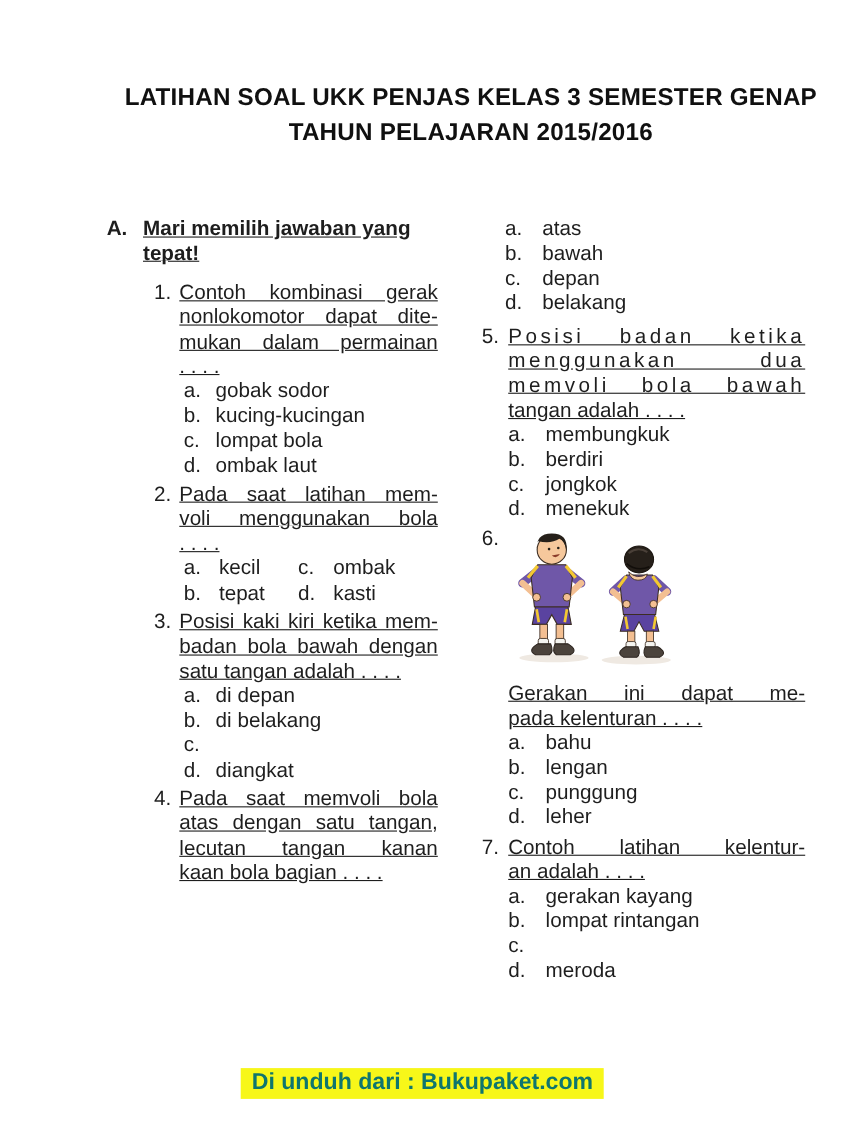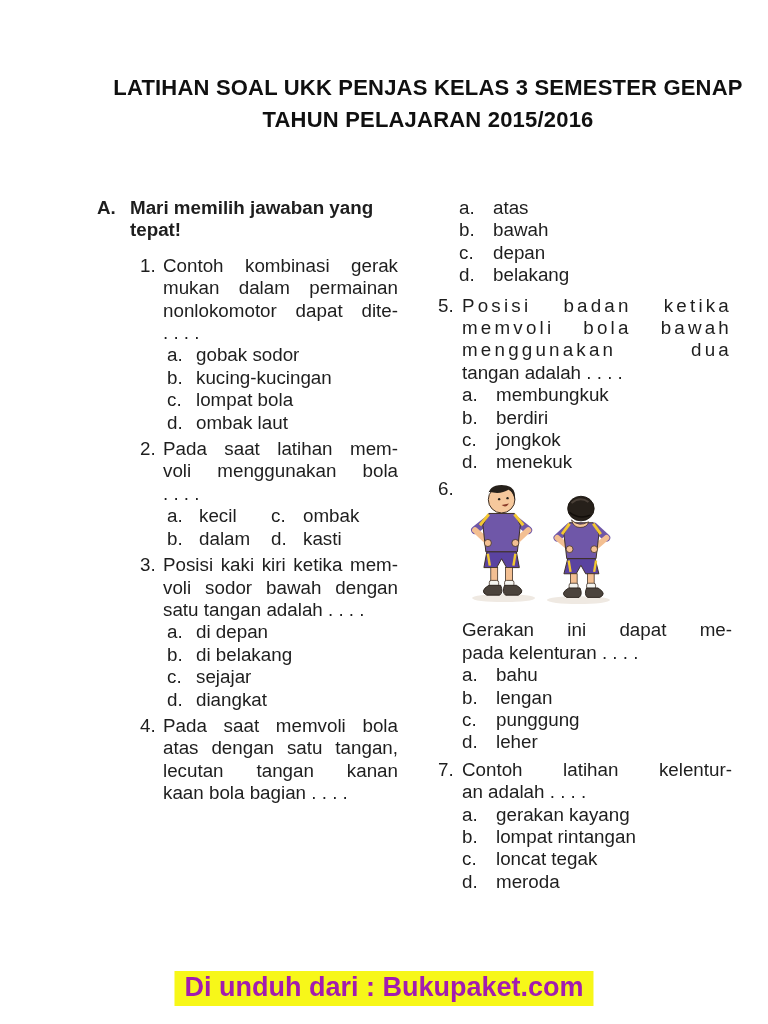--- a/index.html
+++ b/index.html
@@ -22,42 +22,42 @@
   .sec-head { display:flex; font-weight:bold; margin-bottom:13px; }
   .sec-label { width:33px; flex:none; }
   .sec-text { flex:1; }
 
   .q { display:flex; margin-bottom:4px; }
   .col-left .q { margin-left:43px; }
   .qnum { width:23px; flex:none; }
   .col-right .qnum { width:24px; }
   .qbody { flex:1; min-width:0; }
 
-  .qline { white-space:nowrap; }
+  .qline { white-space:nowrap;text-decoration:underline; }
   .jl { text-align:justify; text-align-last:justify; }
   .sp { letter-spacing:3.2px; }
 
   .opt { display:flex; }
   .olet { flex:none; width:33px; padding-left:4px; box-sizing:border-box; }
   .col-right .olet, .opts-solo .olet { width:34px; padding-left:0; }
   .otxt { flex:1; white-space:nowrap; }
 
   .opts-solo { margin-left:21px; margin-bottom:8px; }
 
   .grid2 { display:grid; grid-template-columns:36px 68px 36px auto; }
   .grid2 .glet { padding-left:4px; }
 
   .q5 { margin-bottom:4px; }
   .boys-wrap { margin-bottom:8px; }
   .q6 { margin-bottom:5px; }
 
   .footer-badge {
     position:absolute; top:971px; left:50%; transform:translateX(-50%);
-    padding:1px 10px 3px 10px; font-weight:bold; font-size:27px;
-    color:#a21caf; white-space:nowrap; background:#f7f719;
+    padding:1px 10px 3px 10px; font-weight:bold; font-size:21px;
+    color:#0f766e; white-space:nowrap; background:#f7f719;
   }
 </style>
 </head>
 <body>
 
 <div class="doc-title">
   <div>LATIHAN SOAL UKK PENJAS KELAS 3 SEMESTER GENAP</div>
   <div>TAHUN PELAJARAN 2015/2016</div>
 </div>
 
@@ -68,22 +68,22 @@
     <div class="sec-text">
       <div class="qline">Mari memilih jawaban yang</div>
       <div class="qline">tepat!</div>
     </div>
   </div>
 
   <div class="q">
     <div class="qnum">1.</div>
     <div class="qbody">
       <div class="qline jl">Contoh kombinasi gerak</div>
+      <div class="qline jl">nonlokomotor dapat dite-</div>
       <div class="qline jl">mukan dalam permainan</div>
-      <div class="qline jl">nonlokomotor dapat dite-</div>
       <div class="qline">. . . .</div>
       <div class="opt">
         <span class="olet">a.</span>
         <span class="otxt">gobak sodor</span>
       </div>
       <div class="opt">
         <span class="olet">b.</span>
         <span class="otxt">kucing-kucingan</span>
       </div>
       <div class="opt">
@@ -102,44 +102,43 @@
     <div class="qbody">
       <div class="qline jl">Pada saat latihan mem-</div>
       <div class="qline jl">voli  menggunakan  bola</div>
       <div class="qline">. . . .</div>
       <div class="grid2">
         <span class="glet">a.</span>
         <span>kecil</span>
         <span class="glet">c.</span>
         <span>ombak</span>
         <span class="glet">b.</span>
-        <span>dalam</span>
+        <span>tepat</span>
         <span class="glet">d.</span>
         <span>kasti</span>
       </div>
     </div>
   </div>
 
   <div class="q">
     <div class="qnum">3.</div>
     <div class="qbody">
       <div class="qline jl">Posisi kaki kiri ketika mem-</div>
-      <div class="qline jl">voli sodor bawah dengan</div>
+      <div class="qline jl">badan bola bawah dengan</div>
       <div class="qline">satu tangan adalah . . . .</div>
       <div class="opt">
         <span class="olet">a.</span>
         <span class="otxt">di depan</span>
       </div>
       <div class="opt">
         <span class="olet">b.</span>
         <span class="otxt">di belakang</span>
       </div>
       <div class="opt">
         <span class="olet">c.</span>
-        <span class="otxt">sejajar</span>
       </div>
       <div class="opt">
         <span class="olet">d.</span>
         <span class="otxt">diangkat</span>
       </div>
     </div>
   </div>
 
   <div class="q">
     <div class="qnum">4.</div>
@@ -170,22 +169,22 @@
     <div class="opt">
       <span class="olet">d.</span>
       <span class="otxt">belakang</span>
     </div>
   </div>
 
   <div class="q q5">
     <div class="qnum">5.</div>
     <div class="qbody">
       <div class="qline sp jl">Posisi badan ketika</div>
+      <div class="qline sp jl">menggunakan dua</div>
       <div class="qline sp jl">memvoli bola bawah</div>
-      <div class="qline sp jl">menggunakan dua</div>
       <div class="qline">tangan adalah . . . .</div>
       <div class="opt">
         <span class="olet">a.</span>
         <span class="otxt">membungkuk</span>
       </div>
       <div class="opt">
         <span class="olet">b.</span>
         <span class="otxt">berdiri</span>
       </div>
       <div class="opt">
@@ -290,21 +289,20 @@
       <div class="opt">
         <span class="olet">a.</span>
         <span class="otxt">gerakan kayang</span>
       </div>
       <div class="opt">
         <span class="olet">b.</span>
         <span class="otxt">lompat rintangan</span>
       </div>
       <div class="opt">
         <span class="olet">c.</span>
-        <span class="otxt">loncat tegak</span>
       </div>
       <div class="opt">
         <span class="olet">d.</span>
         <span class="otxt">meroda</span>
       </div>
     </div>
   </div>
 </div>
 
 <div class="footer-badge" style="background: rgb(247, 247, 25);">Di unduh dari : Bukupaket.com</div>

